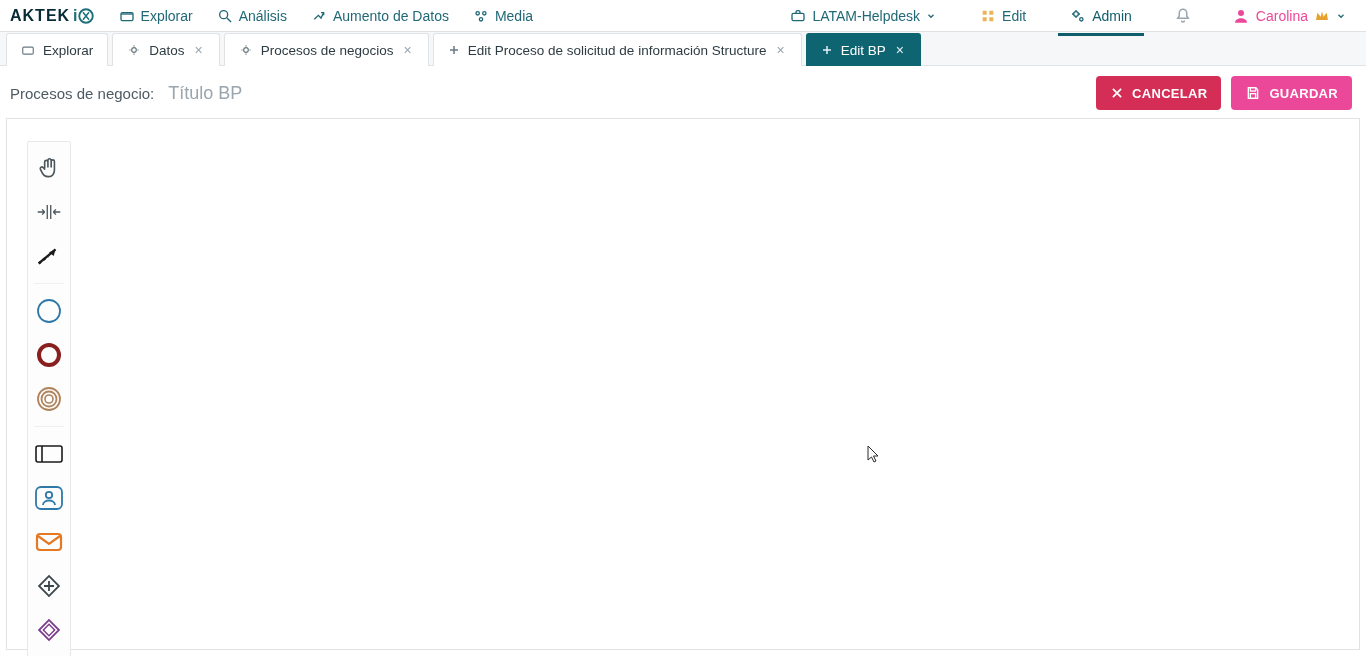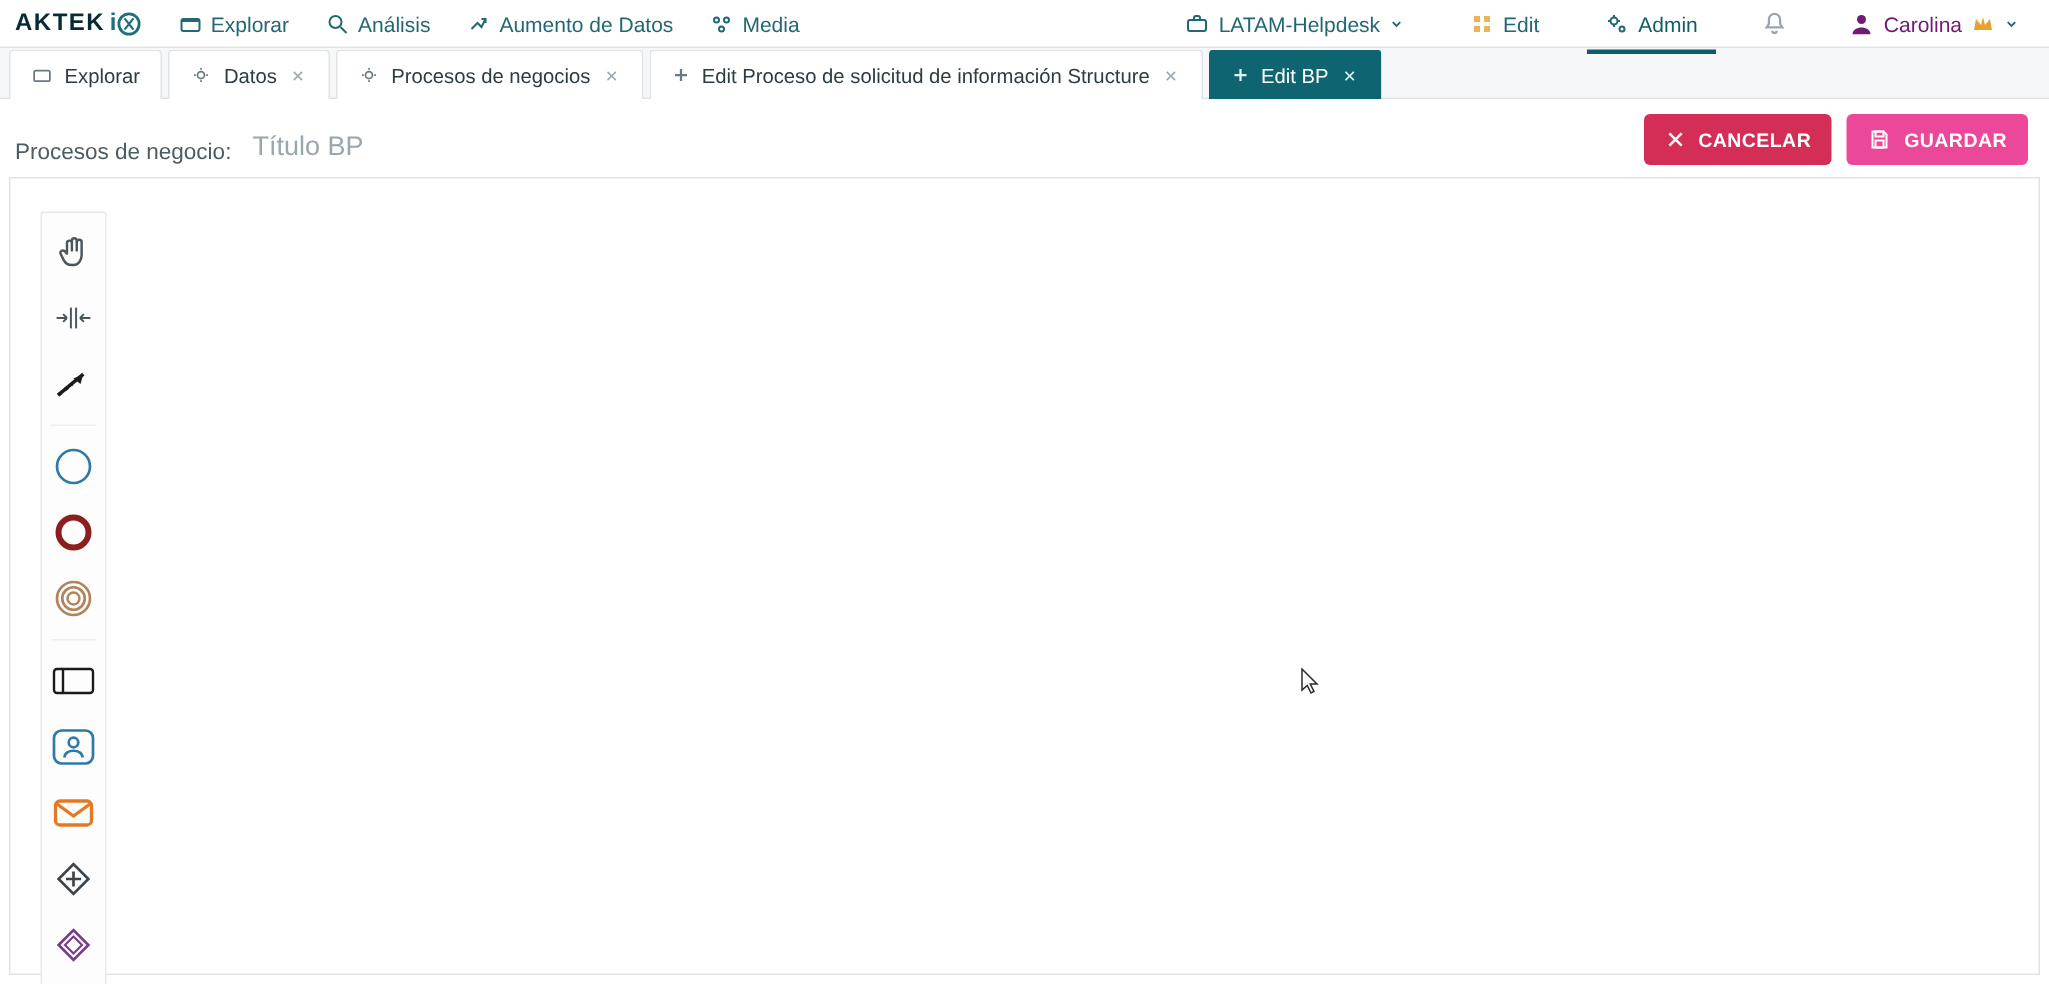--- a/index.html
+++ b/index.html
@@ -41,21 +41,21 @@
     content:""; position:absolute; left:0; right:0; bottom:-6px;
     height:3px; background:#0f5d6a;
   }
   .topnav-spacer { flex:1 1 auto; }
 
   .right-nav { display:flex; align-items:center; gap:20px; }
   .right-nav .nav-item { gap:6px; }
   .bell { color:#9aa5ad; padding:6px 10px; cursor:pointer; }
   .user-chunk {
     display:flex; align-items:center; gap:6px; padding:6px 10px; cursor:pointer;
-    color:#701a75;
+    color:#ec4899;
   }
   .crown { color:#e7a12f; }
   .chev-down { color:#206876; }
 
   
   .tabs-row {
     height:34px;
     display:flex;
     align-items:stretch;
     border-bottom:1px solid #e0e3e6;
@@ -87,21 +87,21 @@
   .tab.active {
     background:#0f6472;
     color:#fff;
     border-color:#0f6472;
   }
   .tab.active .tab-icon, .tab.active .close-x { color:#e3f1f3; }
 
   
   .title-bar {
     display:flex;
-    align-items:flex-end;
+    align-items:center;
     padding:10px 14px 12px 10px;
     gap:10px;
     background:#fff;
   }
   .crumb-label {
     color:#4e5b63; font-size:15px;
   }
   .title-input {
     font-size:18px;
     color:#9aa5ad;

